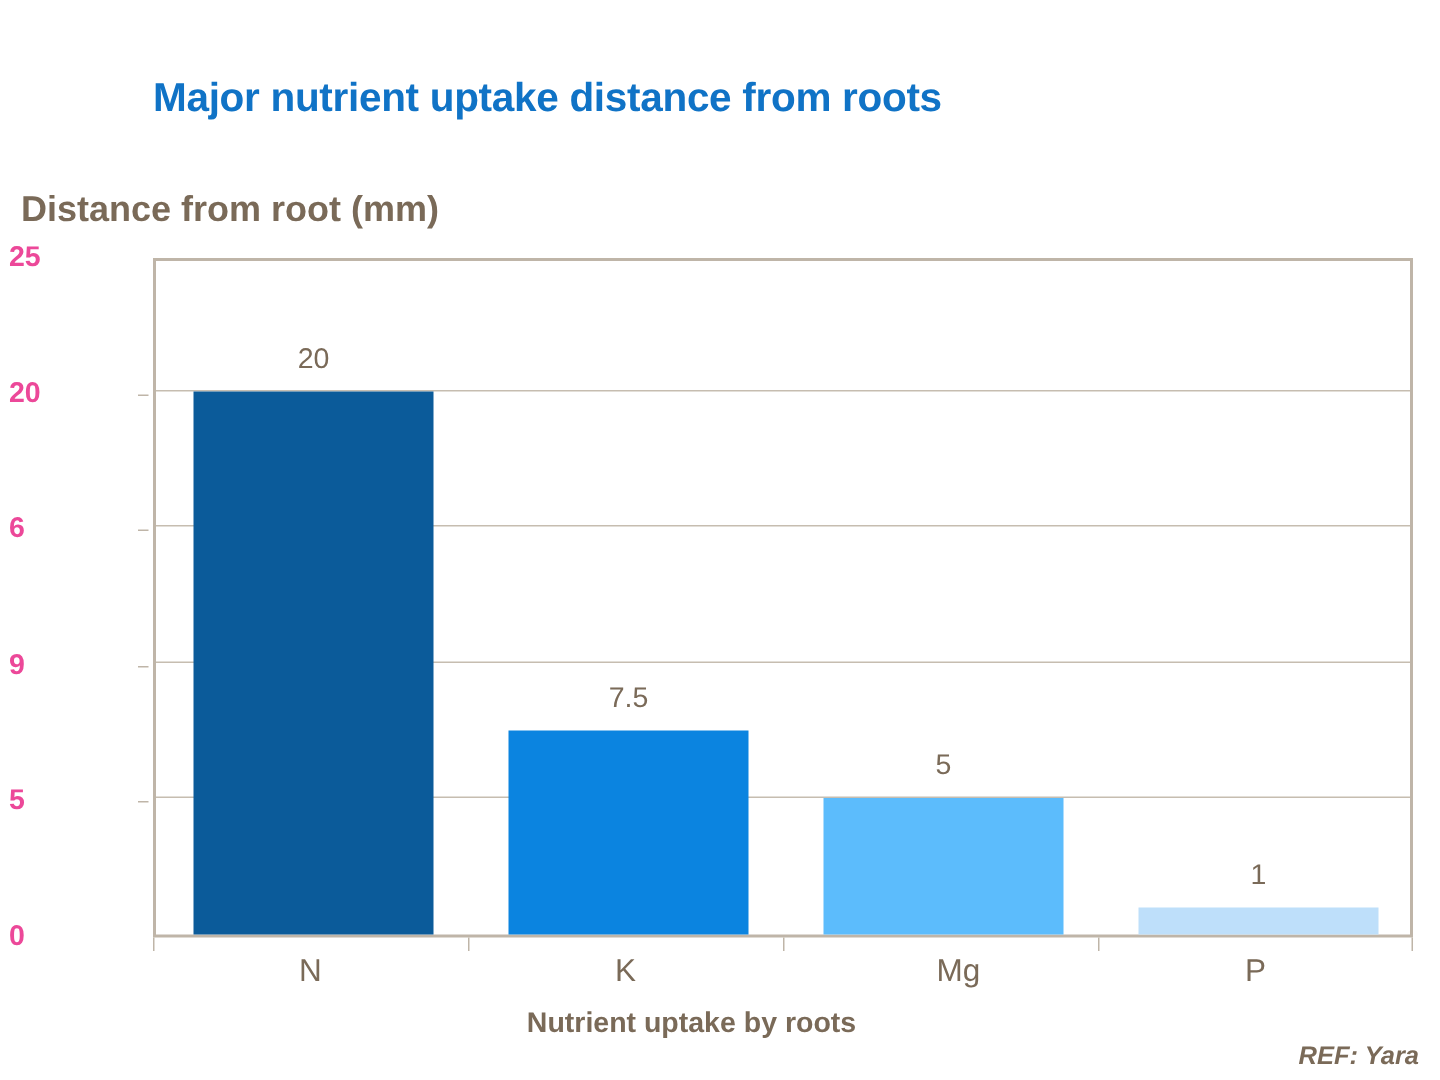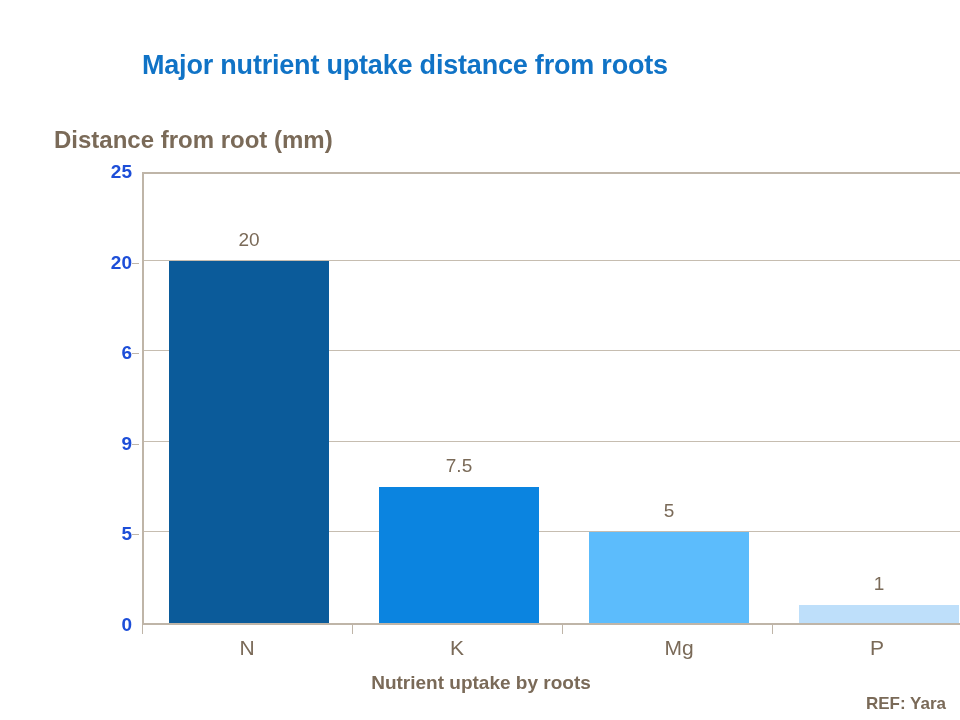--- a/index.html
+++ b/index.html
@@ -12,21 +12,20 @@
     height: 720px;
     position: relative;
     overflow: hidden;
     font-family: "Liberation Sans", sans-serif;
     -webkit-font-smoothing: antialiased;
   }
 
   #chart-root {
     position: absolute;
     inset: 0;
-    margin-left: 40px;
   }
 
   
   .chart-title {
     position: absolute;
     left: 102px;
     top: 50px;
     font-size: 27px;
     font-weight: bold;
     color: #1073C6;
@@ -68,24 +67,23 @@
     right: 0;
     height: 1px;
     background: #C6BDB0;
   }
 
   
   .y-tick-label {
     position: absolute;
     right: 0;
     width: 86px;
-    text-align: right;
     font-size: 19px;
     font-weight: bold;
-    color: #1d4ed8;
+    color: #ec4899;
     transform: translateY(-50%);
   }
   .y-ticks {
     position: absolute;
     left: 0;
     top: 172px;
     width: 92px;
     height: 453px;
   }
 
@@ -162,20 +160,21 @@
     left: -42px;
   }
 
   
   .source-note {
     position: absolute;
     right: 14px;
     top: 694px;
     font-size: 17px;
     font-weight: bold;
+    font-style: italic;
     color: #7A6A58;
     white-space: nowrap;
   }
 </style>
 </head>
 <body>
 
 <div id="chart-root">
 
   <div class="chart-title">Major nutrient uptake distance from roots</div>

